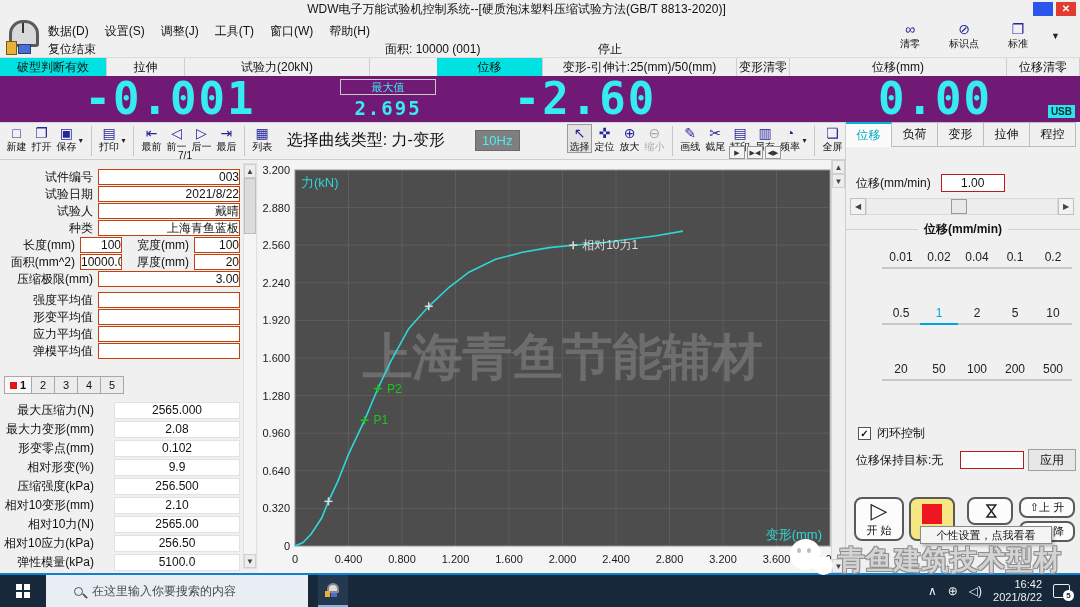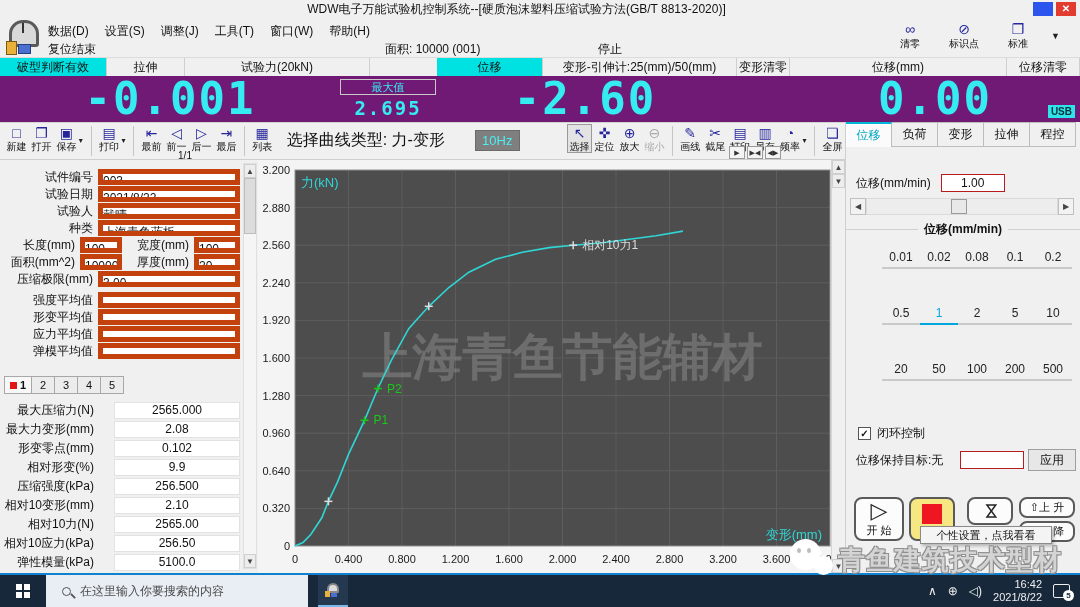--- a/index.html
+++ b/index.html
@@ -53,21 +53,21 @@
 .freq{margin-left:30px;margin-top:5px;width:58px;height:21px;background:#7f7f7f;border:1px solid #6b6b6b;color:#4deef2;font-size:13px;text-align:center;line-height:19px}
 .page-ind{position:absolute;left:130px;top:150px;width:110px;text-align:center;font-size:10px}
 .mini{position:absolute;width:16px;height:13px;border:1px solid #9a9a9a;background:#f4f4f4;font-size:7px;line-height:11px;text-align:center;color:#333}
 
 .left-panel{position:absolute;left:0;top:160px;width:258px;height:413px;background:#f0f0f0}
 #lp-fields{position:absolute;left:2px;top:9px;right:18px}
 .frow{display:flex;height:16px;margin-bottom:1px;align-items:center}
 .frow.gap{margin-top:5px}
 .flabel{text-align:right;padding-right:5px;font-size:12px;white-space:nowrap}
 .fl1{width:96px}
-.fbox{background:#fff;border:5px solid #c2410c;height:16px;line-height:14px;text-align:left;font-size:12px;overflow:hidden;white-space:nowrap}
+.fbox{background:#fff;border:1px solid #c2410c;height:16px;line-height:14px;text-align:right;font-size:12px;overflow:hidden;white-space:nowrap}
 .fb-full{flex:1}
 .fl-d1{width:78px}.fb-d1{width:42px}.fl-d2{flex:1}.fb-d2{width:46px}
 #lp-tabs{position:absolute;left:4px;top:216px;display:flex;height:18px}
 .ltab{min-width:23px;padding:0 5px;border:1px solid #a8a8a8;border-left:none;background:#ececec;font-size:11px;display:flex;align-items:center;justify-content:center;gap:3px}
 .ltab.first{border-left:1px solid #a8a8a8;background:#f8f8f8;font-weight:bold}
 .sq{width:7px;height:7px;background:#e01515;display:inline-block}
 #lp-results{position:absolute;left:2px;top:242px;right:18px}
 .rrow{display:flex;height:17px;margin-bottom:2px;align-items:center}
 .rlabel{width:112px;text-align:right;padding-right:20px;font-size:12px;white-space:nowrap}
 .rbox{flex:1;background:#fff;border:1px solid #e2e2e2;height:17px;line-height:15px;text-align:center;font-size:12px}
@@ -117,21 +117,21 @@
 .cm-c1{position:absolute;left:6px;top:2px;width:31px;height:31px;background:#fff;border-radius:50%}
 .cm-c2{position:absolute;left:30px;top:19px;width:19px;height:19px;background:#fff;border-radius:50%}
 .cm-e{position:absolute;width:4px;height:5px;background:#bdbdbd;border-radius:50%}
 .cm-text{position:absolute;left:54px;top:5px;font-size:27px;font-weight:bold;color:#d4d4d4;text-shadow:1px 1px 0 #8f8f8f,-1px -1px 0 #8f8f8f,1px -1px 0 #8f8f8f,-1px 1px 0 #8f8f8f;white-space:nowrap;letter-spacing:1px}
 
 .tb-accent{position:absolute;left:0;top:573px;width:1080px;height:2px;background:#1080d0}
 .taskbar{position:absolute;left:0;top:575px;width:1080px;height:32px;background:#17283a;display:flex;align-items:center;z-index:20}
 .start{width:46px;height:32px;display:flex;align-items:center;justify-content:center}
 .start-grid{width:14px;height:14px;display:grid;grid-template-columns:6px 6px;grid-template-rows:6px 6px;gap:2px}
 .start-grid div{background:#fff}
-.search{width:262px;height:32px;background:#e9eef5;display:flex;align-items:center;gap:9px;padding-left:16px}
+.search{width:262px;height:32px;background:#e9eef5;display:flex;align-items:center;gap:9px;padding-left:28px}
 .mag{width:9px;height:9px;border:1.5px solid #555;border-radius:50%;position:relative;flex:none}
 .mag:after{content:"";position:absolute;left:7px;top:7px;width:6px;height:2px;background:#555;transform:rotate(45deg)}
 .search-text{font-size:12px;color:#4a4a4a;white-space:nowrap}
 .tb-app{width:30px;height:32px;margin-left:10px;background:#24384f;border-bottom:2px solid #7ab8e8;display:flex;align-items:center;justify-content:center}
 .tb-app-ic{position:relative;width:16px;height:14px}
 .tb-app-ic .f{position:absolute;left:2px;top:0;width:12px;height:10px;border:2px solid #888;border-radius:6px 6px 1px 1px;background:#ddd}
 .tb-app-ic .y{position:absolute;left:0;bottom:0;width:5px;height:6px;background:#e8b23a}
 .tb-app-ic .b{position:absolute;left:6px;bottom:0;width:6px;height:4px;background:#4a6fd0}
 .tray{margin-left:auto;display:flex;align-items:center;gap:11px;color:#eee;padding-right:10px}
 .ti{font-size:12px;line-height:14px}
@@ -290,21 +290,21 @@
       <span class="ic">◔</span>
       <span class="lb">频率</span>
     </div>
   <div class="tdrop">▾</div>
   <div class="tsep"></div>
   <div class="titem">
       <span class="ic">❏</span>
       <span class="lb">全屏</span>
     </div>
 </div>
-<div class="page-ind">1/1</div>
+<div class="page-ind">7/1</div>
 <div class="mini" style="left:729px;top:146px">▶</div>
 <div class="mini" style="left:747px;top:146px">▶◀</div>
 <div class="mini" style="left:765px;top:146px">◀▶</div>
 <div class="mini" style="left:296px;top:161px">◀</div>
 
 <div class="left-panel">
   <div id="lp-fields">
       <div class="frow">
         <span class="flabel fl1">试件编号</span>
         <span class="fbox fb-full">003</span>
@@ -509,21 +509,21 @@
   </div>
   <div class="rp-caption">
     <span class="cline"></span>
       <span>位移(mm/min)</span>
       <span class="cline"></span>
   </div>
   <div id="rp-grid">
       <div class="grow">
         <span class="gopt">0.01</span>
         <span class="gopt">0.02</span>
-        <span class="gopt">0.08</span>
+        <span class="gopt">0.04</span>
         <span class="gopt">0.1</span>
         <span class="gopt">0.2</span>
       </div>
       <div class="grow">
         <span class="gopt">0.5</span>
         <span class="gopt sel">1</span>
         <span class="gopt">2</span>
         <span class="gopt">5</span>
         <span class="gopt">10</span>
       </div>

